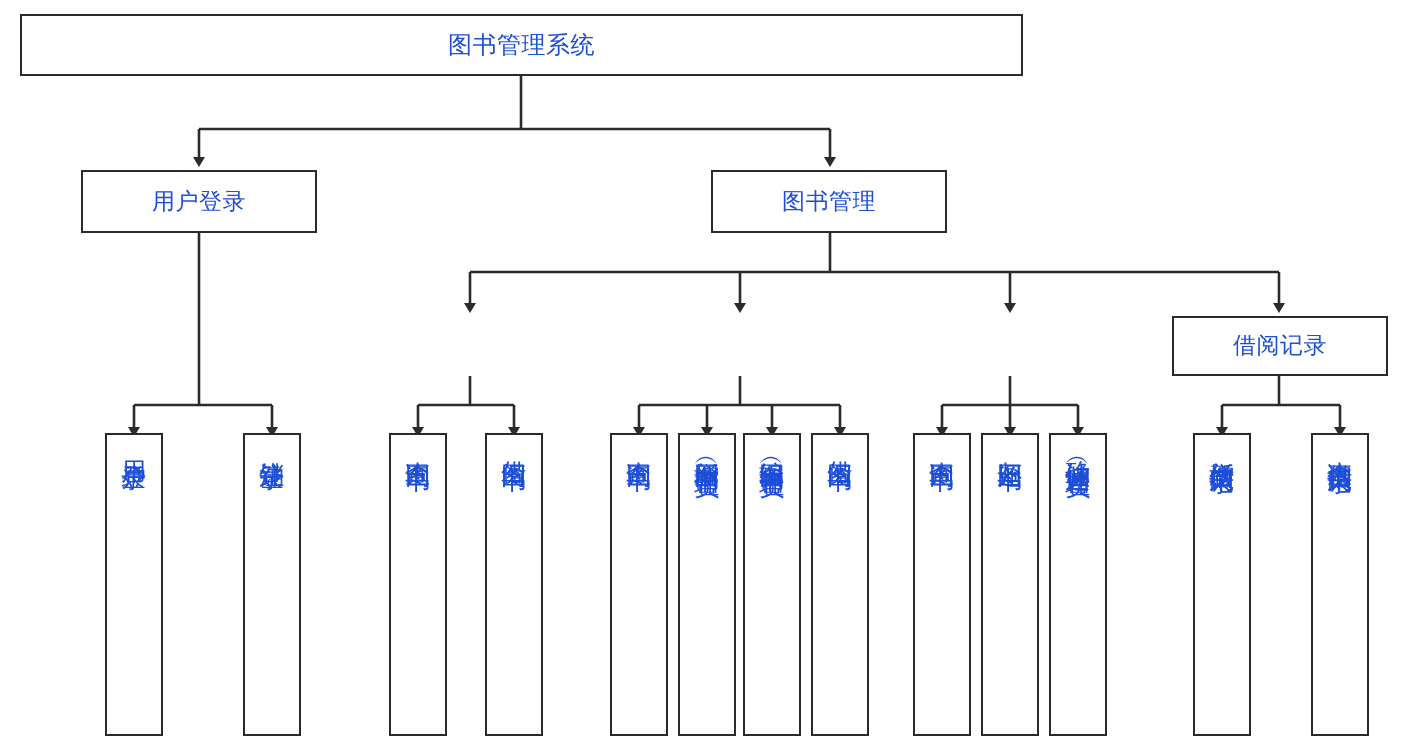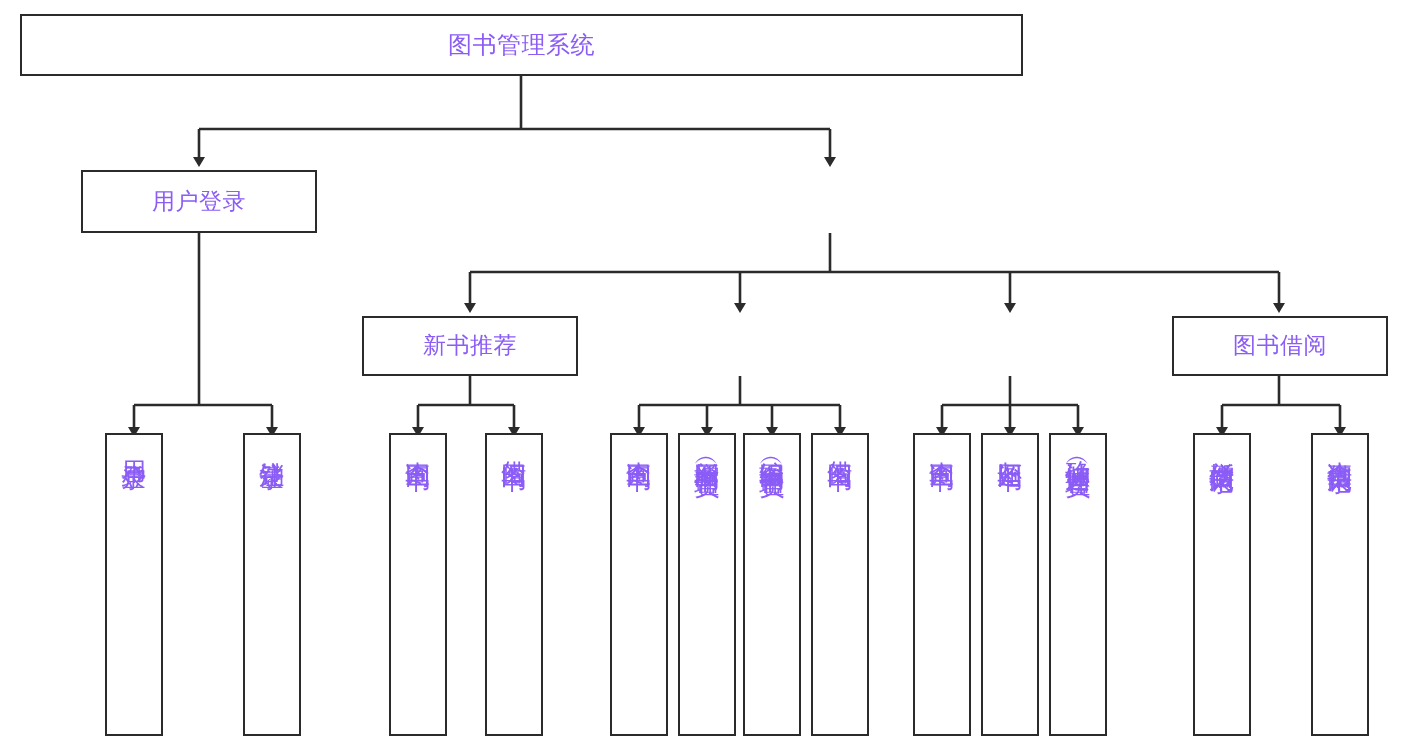--- a/index.html
+++ b/index.html
@@ -26,21 +26,21 @@
     pointer-events: none;
   }
   .node {
     position: absolute;
     box-sizing: border-box;
     border: 2px solid #2b2b2b;
     background: #ffffff;
     display: flex;
     align-items: center;
     justify-content: center;
-    color: #8b5cf6;
+    color: #1d4ed8;
     z-index: 2;
   }
   .node .lbl {
     display: block;
     text-align: center;
     line-height: 1.12;
     letter-spacing: 0.5px;
   }
   
   .node.h .lbl {
@@ -128,26 +128,26 @@
     </g>
   </svg>
 
   <div class="node h root" style="left:20px; top:14px; width:1003px; height:62px;">
     <span class="lbl">图书管理系统</span>
   </div>
 
   <div class="node h" style="left:81px; top:170px; width:236px; height:63px;">
     <span class="lbl">用户登录</span>
   </div>
+  <div class="node h" style="left:711px; top:170px; width:236px; height:63px;">
+    <span class="lbl">图书管理</span>
+  </div>
 
-  <div class="node h" style="left:362px; top:316px; width:216px; height:60px;">
-    <span class="lbl">新书推荐</span>
-  </div>
   <div class="node h" style="left:1172px; top:316px; width:216px; height:60px;">
-    <span class="lbl">图书借阅</span>
+    <span class="lbl">借阅记录</span>
   </div>
 
   <div class="node v" style="left:105px; top:433px; width:58px; height:303px;">
     <span class="lbl">用户登录</span>
   </div>
   <div class="node v" style="left:243px; top:433px; width:58px; height:303px;">
     <span class="lbl">注销登录</span>
   </div>
 
   <div class="node v" style="left:389px; top:433px; width:58px; height:303px;">

